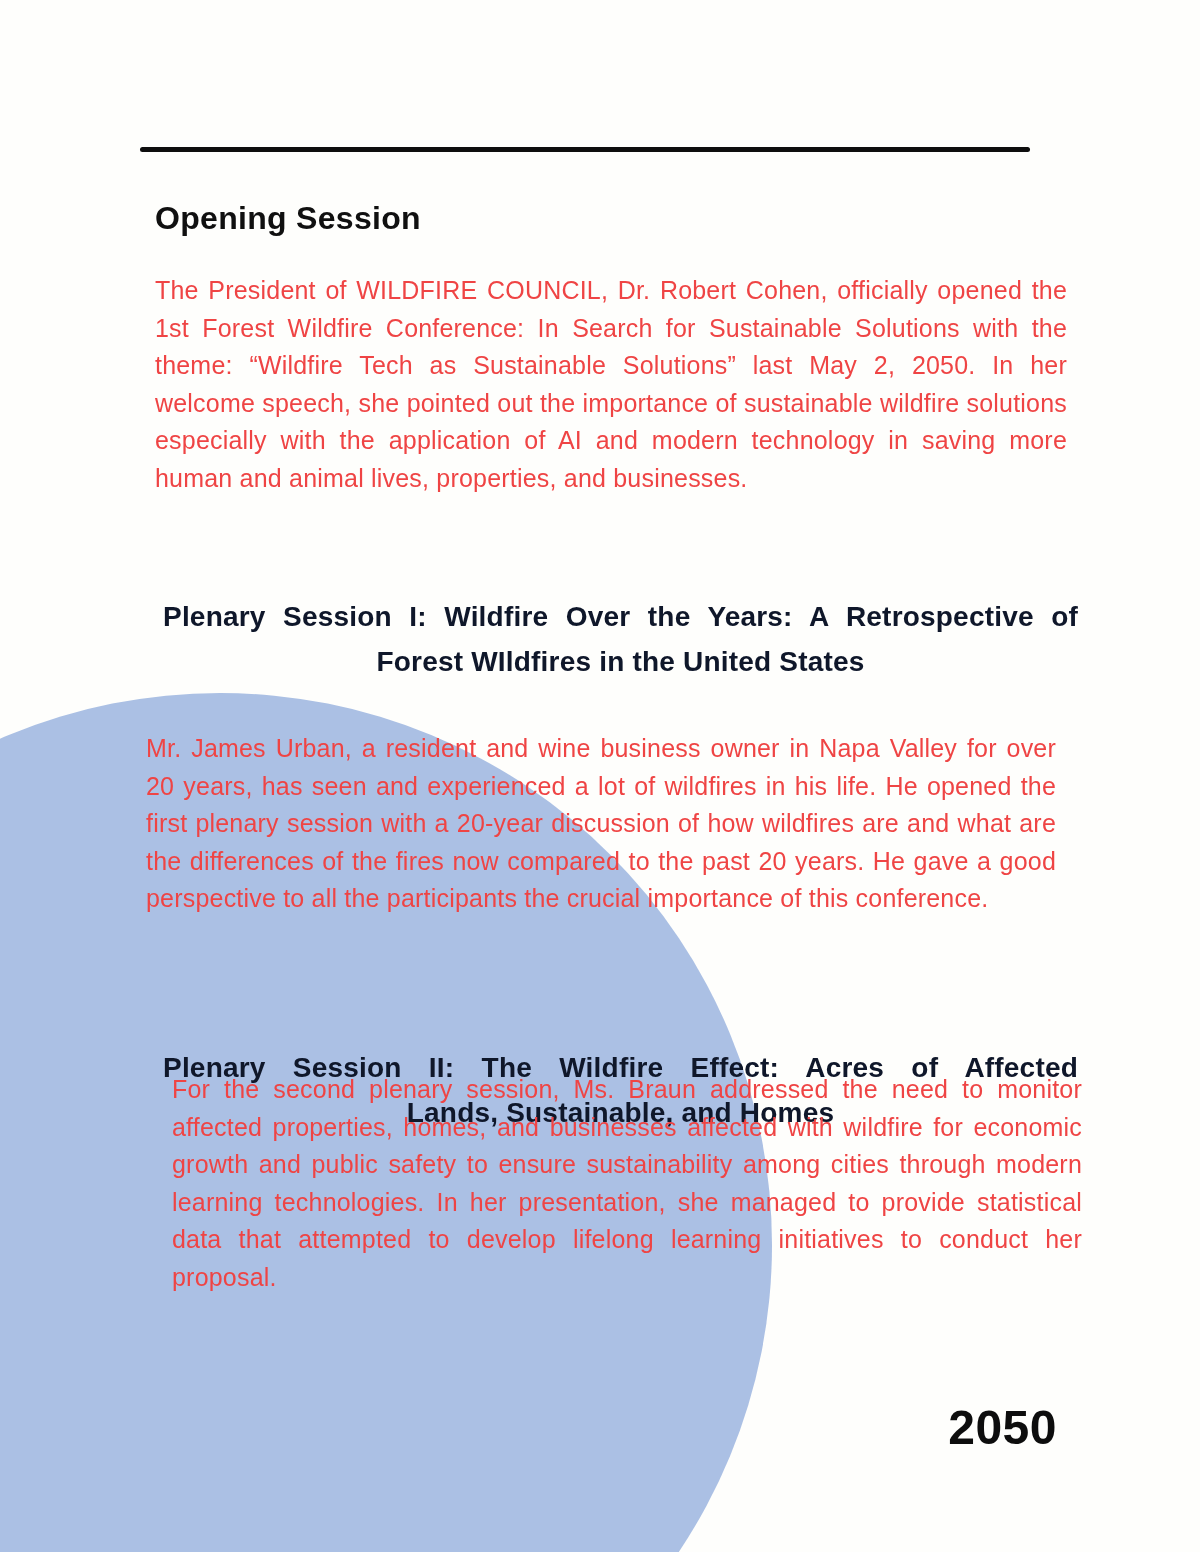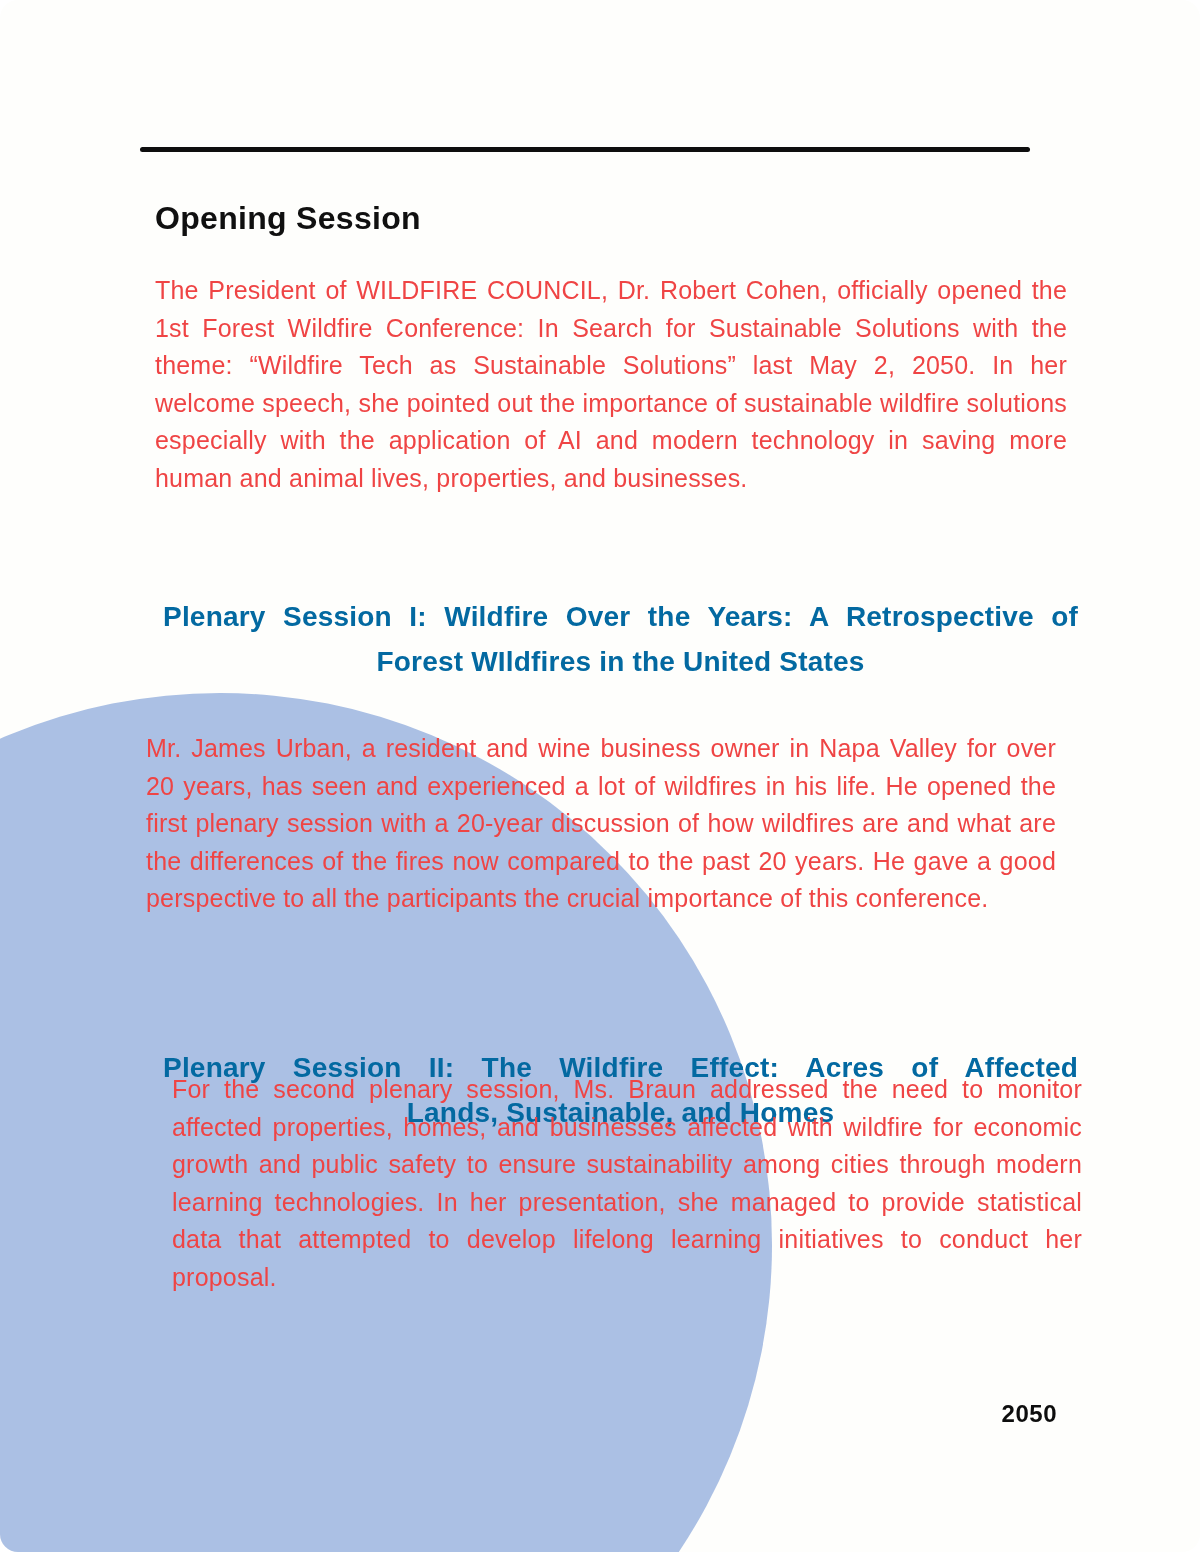--- a/index.html
+++ b/index.html
@@ -53,44 +53,44 @@
     margin: 0;
   }
   .par-1 { left: 155px; top: 272px; width: 912px; }
   .par-2 { left: 146px; top: 730px; width: 910px; }
   .par-3 { left: 172px; top: 1071px; width: 910px; }
   .h2 {
     position: absolute;
     font-size: 28px;
     font-weight: 700;
     line-height: 45px;
-    color: #0369a1;
+    color: #0f172a;
     letter-spacing: 0.2px;
   }
   .h2-plenary-1 { left: 163px; top: 594px; width: 915px; }
   .h2-plenary-2 { left: 163px; top: 1045px; width: 915px; }
   .heading-line-justified {
     text-align: justify;
     text-align-last: justify;
   }
   .heading-line-plain { text-align: center; }
   .year-label {
     position: absolute;
     right: 143px;
     top: 1400px;
-    font-size: 24px;
+    font-size: 48px;
     font-weight: 800;
     letter-spacing: 0.5px;
     color: #0d0d0d;
   }
 </style>
 </head>
 <body>
 
-<div class="page" style="background: rgb(254, 254, 252); border-radius: 18px;">
+<div class="page" style="background: rgb(254, 254, 252);">
   <div class="accent-circle" style="background: rgb(171, 192, 228);"></div>
 
   <div class="content">
     <div class="divider" style="background: rgb(14, 14, 14);"></div>
 
     <div class="h1">Opening Session</div>
 
     <p class="body-par par-1">The President of WILDFIRE COUNCIL, Dr. Robert Cohen, officially opened the 1st Forest Wildfire Conference: In Search for Sustainable Solutions with the theme: “Wildfire Tech as Sustainable Solutions” last May 2, 2050. In her welcome speech, she pointed out the importance of sustainable wildfire solutions especially with the application of AI and modern technology in saving more human and animal lives, properties, and businesses.</p>
 
     <div class="h2 h2-plenary-1">

